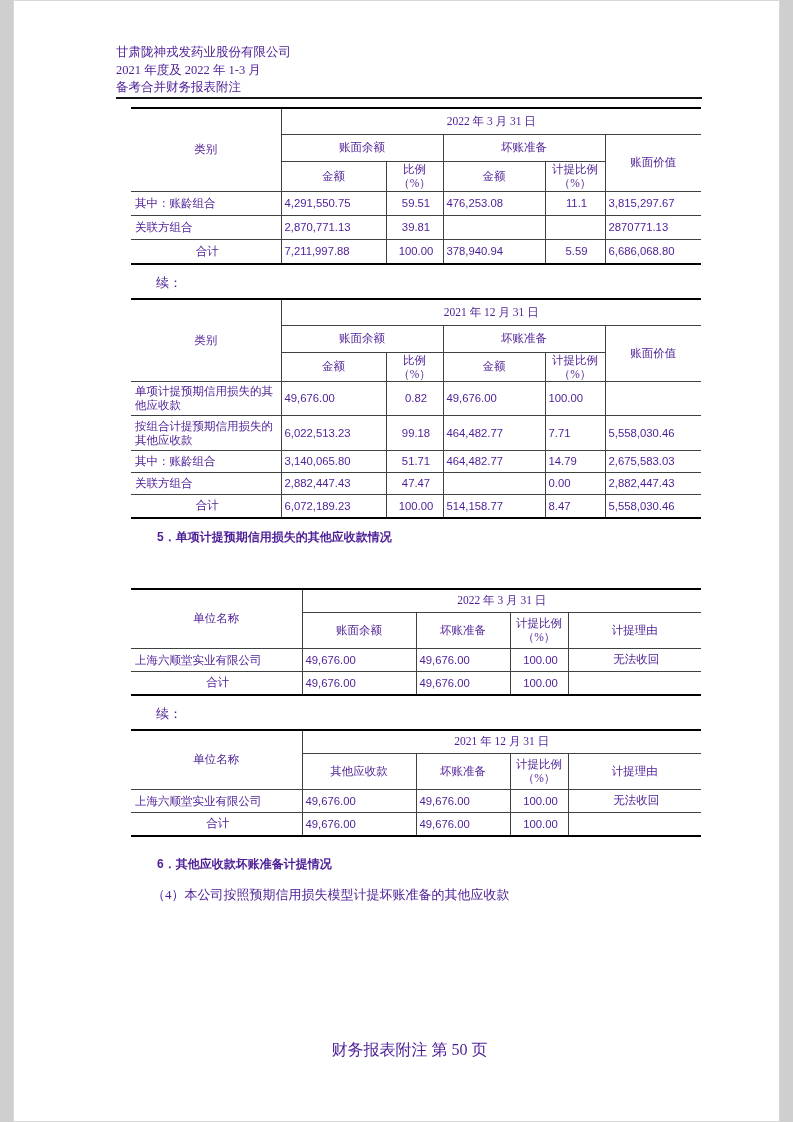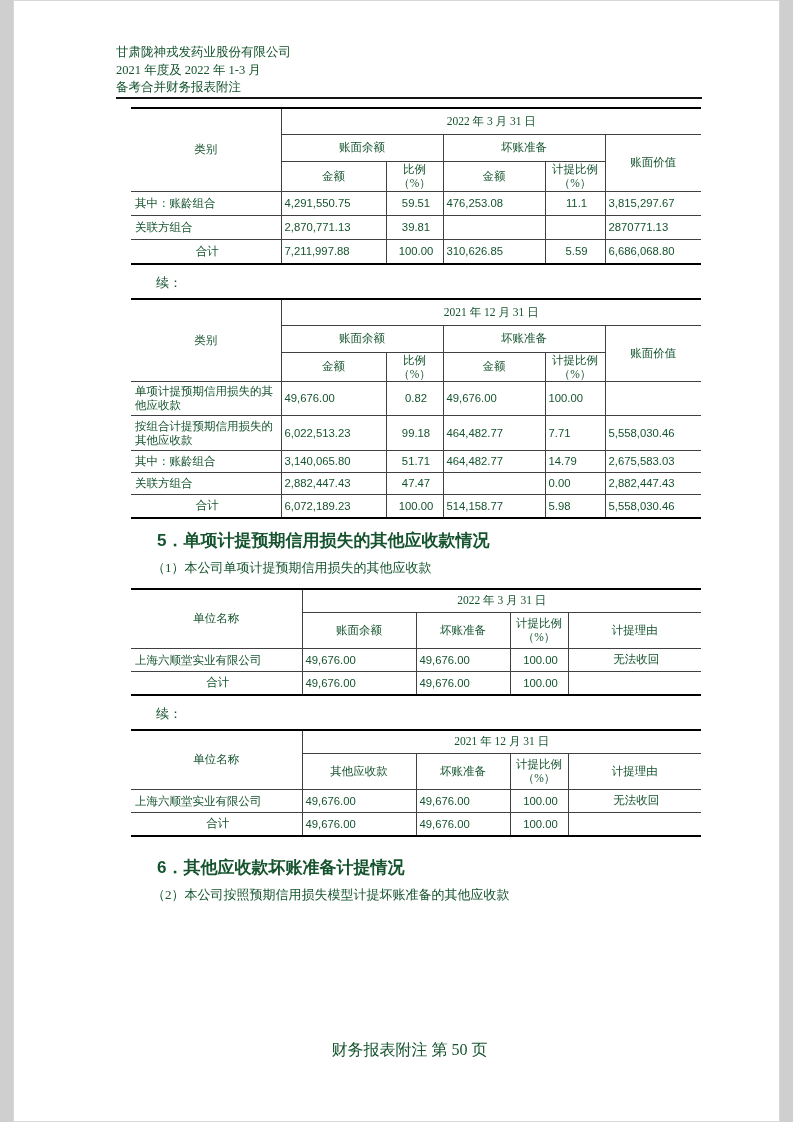--- a/index.html
+++ b/index.html
@@ -1,36 +1,36 @@
 <!DOCTYPE html>
 <html><head>
 <meta charset="utf-8">
 <style>
   html,body { margin:0; padding:0; background:#cfcfcf; }
   .page {
     position:relative; width:767px; height:1122px; margin:0 auto;
     background:#ffffff; box-shadow: inset 0 0 0 1px #d8d8d8;
-    font-family:"Liberation Serif","DejaVu Serif",serif; color:#14532d;
+    font-family:"Liberation Serif","DejaVu Serif",serif; color:#4c1d95;
   }
   .doc-header { position:absolute; left:103px; top:44px; font-size:12.5px; line-height:17.5px; }
   .header-rule { position:absolute; left:103px; top:97px; width:586px; height:2px; background:#141414; }
 
   .tblwrap { position:absolute; left:118px; border-top:2px solid #000; border-bottom:2px solid #000; }
   table { border-collapse:collapse; border:hidden; table-layout:fixed; width:570px; font-size:11.5px; }
   td { border:1px solid #404040; vertical-align:middle; padding:0 3px; overflow:hidden; }
   td.cen { text-align:center;padding-left:6px; }
   td.lbl { text-align:left; padding-left:4px; line-height:14px;margin-left:44px; }
   td.num { font-family:"Liberation Sans","DejaVu Sans",sans-serif; font-size:11.3px; }
   td.r { padding-right:5px; }
   td.pre { white-space:pre-line; line-height:14px; }
   .hcell { text-align:center; }
 
   .cont { position:absolute; left:143px; font-size:13px; }
   .sec-title { position:absolute; left:144px; font-family:"Liberation Sans","DejaVu Sans",sans-serif;
-               font-weight:bold; font-size:17px; }
+               font-weight:bold; font-size:12px; }
   .sec-sub { position:absolute; left:139px; font-size:13px; }
   .footer { position:absolute; left:0; top:1040px; width:793px; text-align:center; font-size:16px; }
 </style>
 </head>
 <body>
 
 <div class="page">
 
   <div class="doc-header">
     <div>甘肃陇神戎发药业股份有限公司</div>
@@ -80,21 +80,21 @@
         <td class="num r">2,870,771.13</td>
         <td class="num cen">39.81</td>
         <td class="num r"></td>
         <td class="num cen"></td>
         <td class="num r">2870771.13</td>
       </tr>
       <tr style="height:24px">
         <td class="cen">合计</td>
         <td class="num r">7,211,997.88</td>
         <td class="num cen">100.00</td>
-        <td class="num r">310,626.85</td>
+        <td class="num r">378,940.94</td>
         <td class="num cen">5.59</td>
         <td class="num r">6,686,068.80</td>
       </tr>
     </tbody>
       </table>
   </div>
 
   <div class="cont" style="top:274px;">续：</div>
 
   <div class="tblwrap" style="top:298px;">
@@ -155,29 +155,28 @@
         <td class="num cen">47.47</td>
         <td class="num r"></td>
         <td class="num r">0.00</td>
         <td class="num r">2,882,447.43</td>
       </tr>
       <tr style="height:23px">
         <td class="cen">合计</td>
         <td class="num r">6,072,189.23</td>
         <td class="num cen">100.00</td>
         <td class="num r">514,158.77</td>
-        <td class="num r">5.98</td>
+        <td class="num r">8.47</td>
         <td class="num r">5,558,030.46</td>
       </tr>
     </tbody>
       </table>
   </div>
 
   <div class="sec-title" style="top:529px;">5．单项计提预期信用损失的其他应收款情况</div>
-  <div class="sec-sub" style="top:559px;">（1）本公司单项计提预期信用损失的其他应收款</div>
 
   <div class="tblwrap" style="top:588px;">
     <table>
       <colgroup>
           <col style="width:171px">
           <col style="width:114px">
           <col style="width:94px">
           <col style="width:58px">
           <col style="width:133px">
         </colgroup>
@@ -246,17 +245,17 @@
         <td class="num r">49,676.00</td>
         <td class="num r">49,676.00</td>
         <td class="num cen">100.00</td>
         <td class="cen"></td>
       </tr>
     </tbody>
       </table>
   </div>
 
   <div class="sec-title" style="top:856px;">6．其他应收款坏账准备计提情况</div>
-  <div class="sec-sub" style="top:886px;">（2）本公司按照预期信用损失模型计提坏账准备的其他应收款</div>
+  <div class="sec-sub" style="top:886px;">（4）本公司按照预期信用损失模型计提坏账准备的其他应收款</div>
 
   <div class="footer">财务报表附注 第 50 页</div>
 
 </div>
 
 </body></html>

